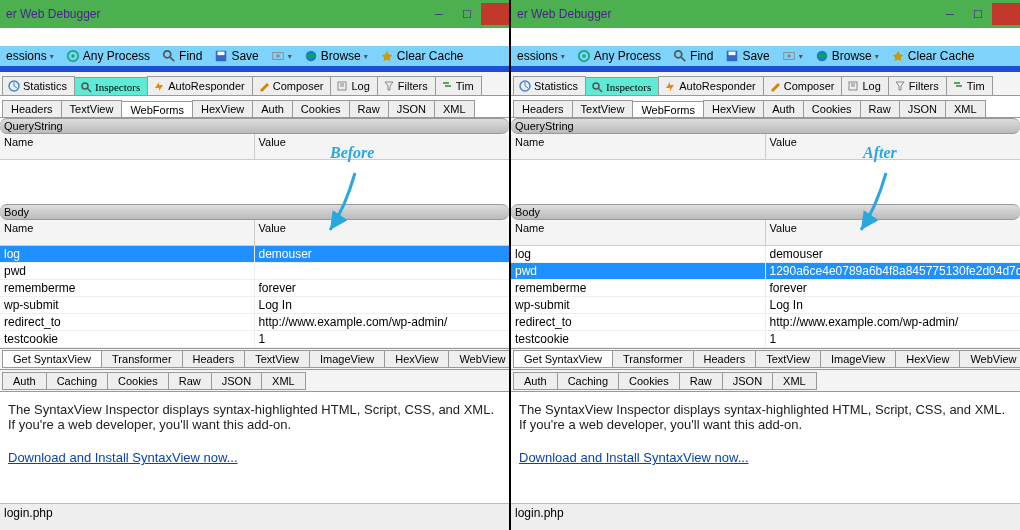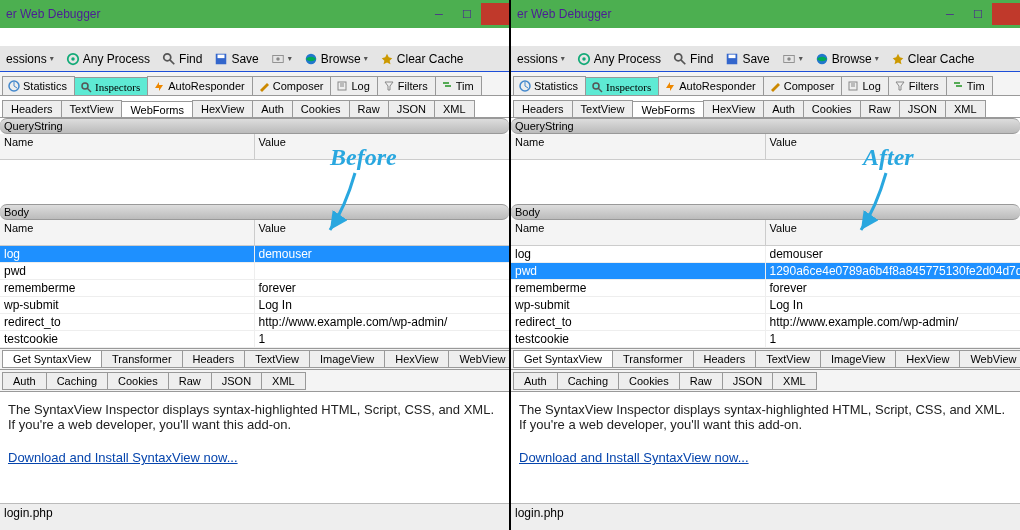--- a/index.html
+++ b/index.html
@@ -34,21 +34,21 @@
     font-size: 12px;
   }
   .titlebar .right { display: flex; }
   .winbtn {
     width: 28px; height: 22px; display: flex; align-items: center; justify-content: center;
     font-size: 11px;
   }
   .winbtn.close { background: #c0392b; color: #fff; }
   .spacer-white { height: 18px; background: #fff; }
   .toolbar {
-    height: 26px; background: #e5e5e5; border-bottom: 1px solid #1d4ed8;
+    height: 26px; background: #7dd3fc; border-bottom: 6px solid #1d4ed8;
     display: flex; align-items: center; gap: 4px; padding: 0 2px;
     font-size: 12px; white-space: nowrap; overflow: hidden;
   }
   .tbbtn { display: flex; align-items: center; gap: 3px; padding: 1px 4px; }
   .ico { width: 14px; height: 14px; display: inline-block; }
   .dd { font-size: 8px; color: #555; }
   .tabs {
     height: 24px; background: #f4f4f4; border-bottom: 1px solid #999;
     display: flex; align-items: flex-end; gap: 0; padding-left: 2px;
     overflow: hidden; white-space: nowrap;
@@ -99,21 +99,21 @@
   .stab.active { background: #fff; }
   .syntax-area {
     flex: 1; padding: 10px 8px; font-size: 13px; color: #222;
   }
   .syntax-area .link { color: #0645ad; margin-top: 18px; display: inline-block; }
   .statusbar {
     height: 27px; background: #eee; border-top: 1px solid #bbb;
     padding: 2px 4px; font-size: 12px;
   }
   .annotation {
-    position: absolute; font-family: "Comic Sans MS", cursive; font-size: 24px;
+    position: absolute; font-family: "Comic Sans MS", cursive; font-size: 16px;
     font-style: italic; color: #29a7df; font-weight: bold; pointer-events: none; text-align: center;
   }
   .arrow { position: absolute; pointer-events: none; }
   svg.tabicon { width: 12px; height: 12px; }
 </style>
 </head>
 <body>
 
 <div class="pane pane-left">
   <div class="titlebar">

